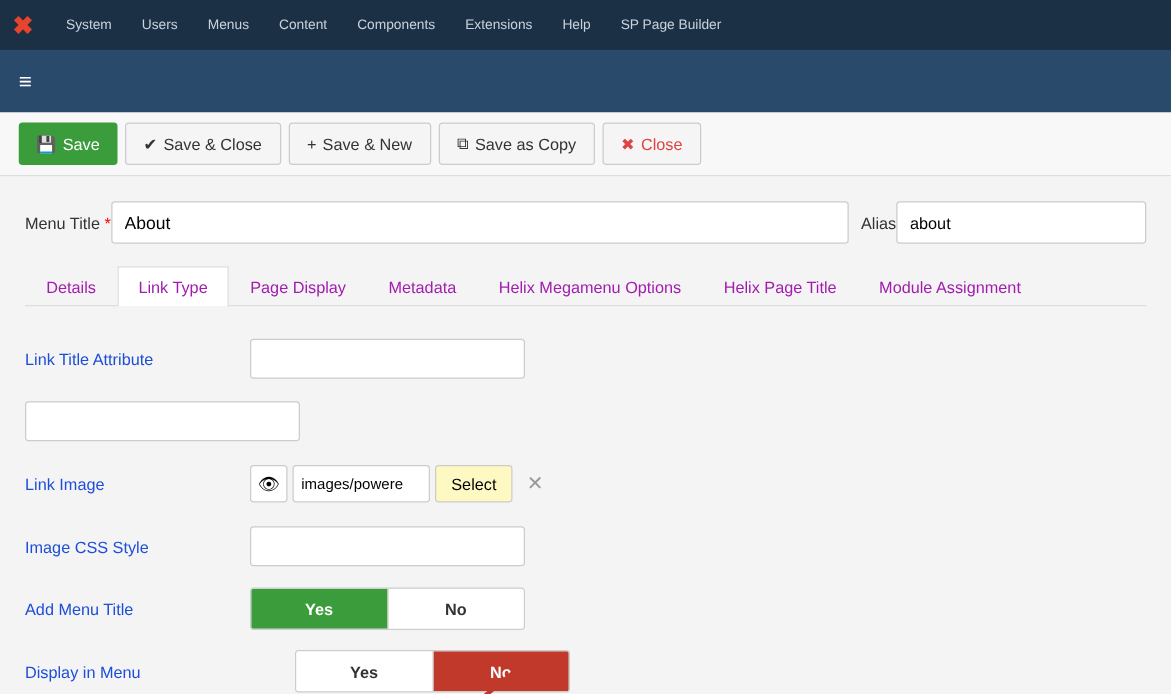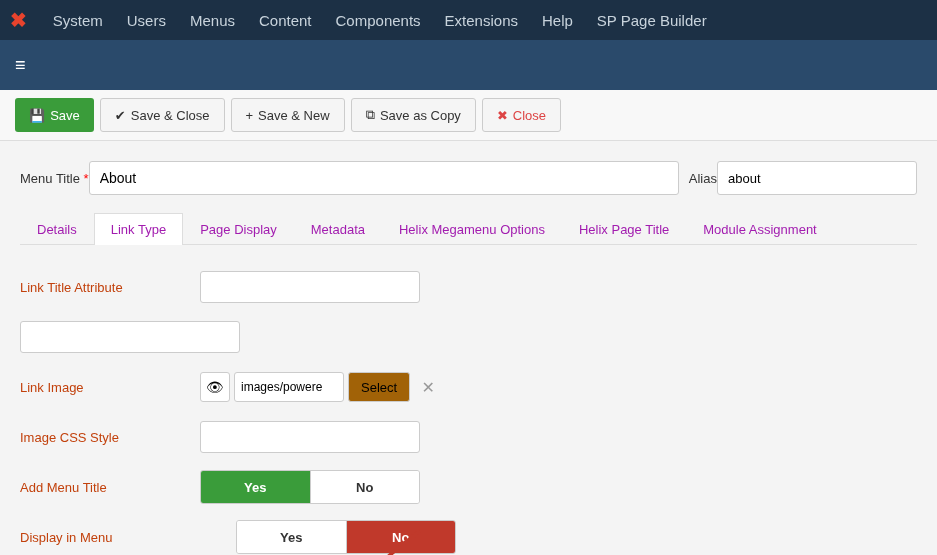--- a/index.html
+++ b/index.html
@@ -20,21 +20,21 @@
       margin-right: 14px;
       font-weight: bold;
     }
     .top-nav .nav-item {
       color: #c8d3dc;
       padding: 0 12px;
       height: 37px;
       display: flex;
       align-items: center;
       cursor: pointer;
-      font-size: 15px;
+      font-size: 11px;
     }
 
     
     .sub-header {
       background: #2a4a6b;
       display: flex;
       align-items: center;
       height: 50px;
       padding: 0 15px;
       color: white;
@@ -143,21 +143,21 @@
     }
     .form-row {
       display: flex;
       align-items: center;
       margin-bottom: 16px;
       min-height: 34px;
     }
     .field-label {
       width: 180px;
       font-size: 13px;
-      color: #c2410c;
+      color: #1d4ed8;
       flex-shrink: 0;
     }
     .field-input {
       height: 32px;
       border: 1px solid #ccc;
       border-radius: 3px;
       padding: 0 8px;
       font-size: 13px;
       background: white;
       width: 220px;
@@ -186,21 +186,21 @@
       border: 1px solid #ccc;
       border-radius: 3px;
       padding: 0 6px;
       font-size: 12px;
       background: white;
       width: 110px;
     }
     .select-btn {
       height: 30px;
       padding: 0 12px;
-      background: #a16207;
+      background: #fef9c3;
       border: 1px solid #ccc;
       border-radius: 3px;
       cursor: pointer;
       font-size: 13px;
     }
     .clear-btn {
       width: 28px;
       height: 28px;
       border: none;
       background: none;

